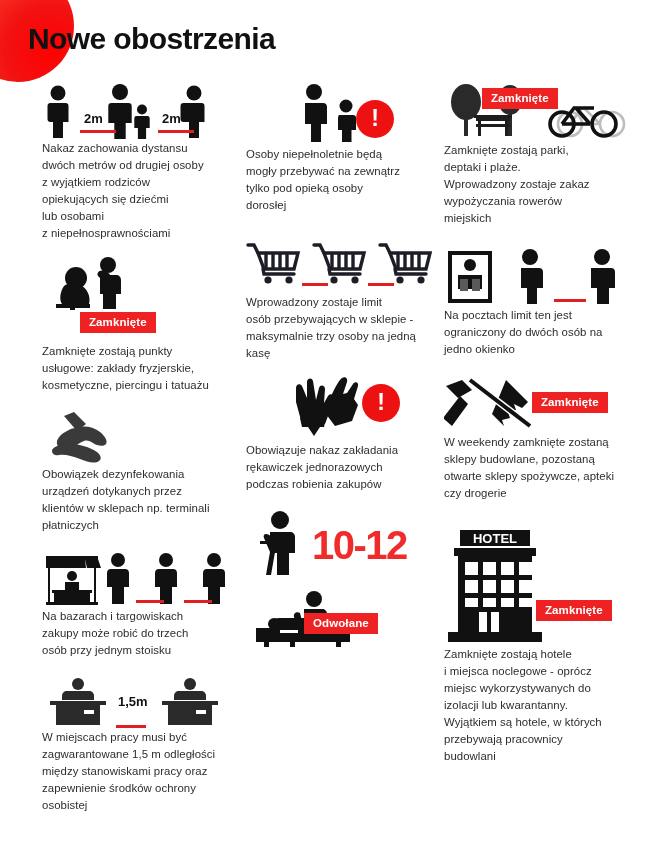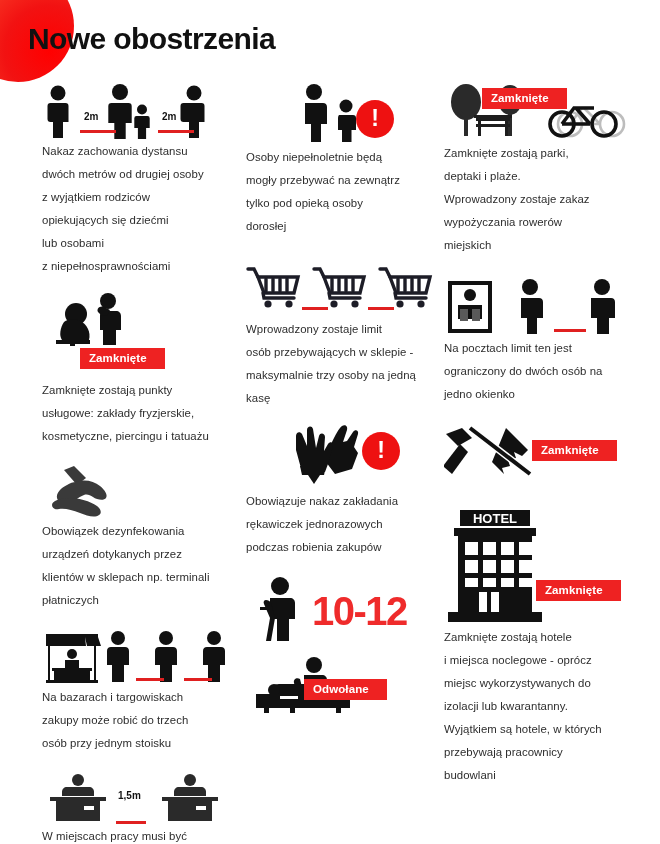--- a/index.html
+++ b/index.html
@@ -42,48 +42,48 @@
   .col-2 { left: 246px; width: 190px; }
   .col-3 { left: 444px; width: 200px; }
 
   .card { margin-bottom: 2px; }
   .art {
     position: relative;
     height: 60px;
   }
   .caption {
     font-size: 11.4px;
-    line-height: 23px;
+    line-height: 17px;
     color: #2d2d2d;
     white-space: pre-line;
     letter-spacing: 0.05px;
   }
 
   
   .badge {
     position: absolute;
     background: #ee2222;
     color: #ffffff;
     font-size: 11.5px;
     font-weight: bold;
-    padding: 4px 18px 5px 9px;
+    padding: 4px 9px 5px 9px;
     white-space: nowrap;
     letter-spacing: 0.1px;
   }
 
   
   .person, .svgart { position: absolute; }
   .dash {
     position: absolute;
     height: 3px;
     background: #e02020;
   }
   .mlabel {
     position: absolute;
-    font-size: 10px;
+    font-size: 13px;
     font-weight: bold;
     color: #111111;
   }
   .bang {
     position: absolute;
     border-radius: 50%;
     background: #ee1111;
     color: #ffffff;
     font-weight: bold;
     text-align: center;
@@ -404,20 +404,24 @@
           <g fill="#111">
             <path d="M2 8l16-6 10 10-14 8z"></path>
             <path d="M16 18l8 8-16 22-9-8z"></path>
             <path d="M62 2l22 22-6 6-8-4 2 6-8 2 2 6-8 2 2 6-12-12z"></path>
           </g>
           <path d="M26 2L86 48" stroke="#ffffff" stroke-width="7" fill="none"></path>
           <path d="M26 2L86 48" stroke="#111" stroke-width="4" fill="none"></path>
         </svg>
         <div class="badge" style="left:88px;top:12px">Zamknięte</div>
       </div>
+      <div class="caption">W weekendy zamknięte zostaną
+sklepy budowlane, pozostaną
+otwarte sklepy spożywcze, apteki
+czy drogerie</div>
     </div>
 
     <div class="card" style="margin-top:26px">
       <div class="art" style="height:118px">
         <svg class="svgart" style="left:4px;top:0" width="130" height="116" viewBox="0 0 130 116">
           <g fill="#111">
             <path d="M12 2h70v16H12z"></path>
             <path d="M6 20h82v8H6z"></path>
             <path d="M10 28h74v52H10z"></path>
             <path d="M0 104h94v10H0z"></path>

